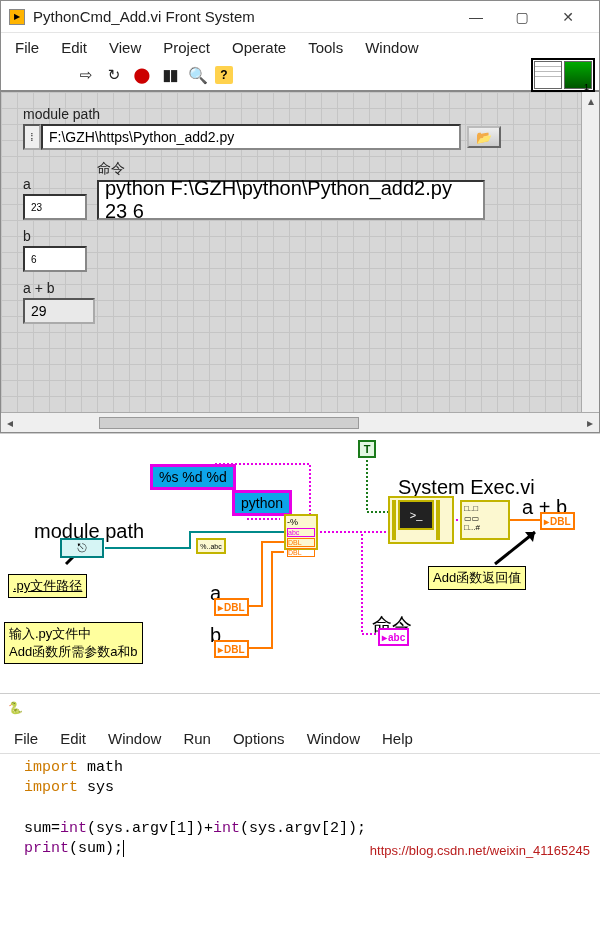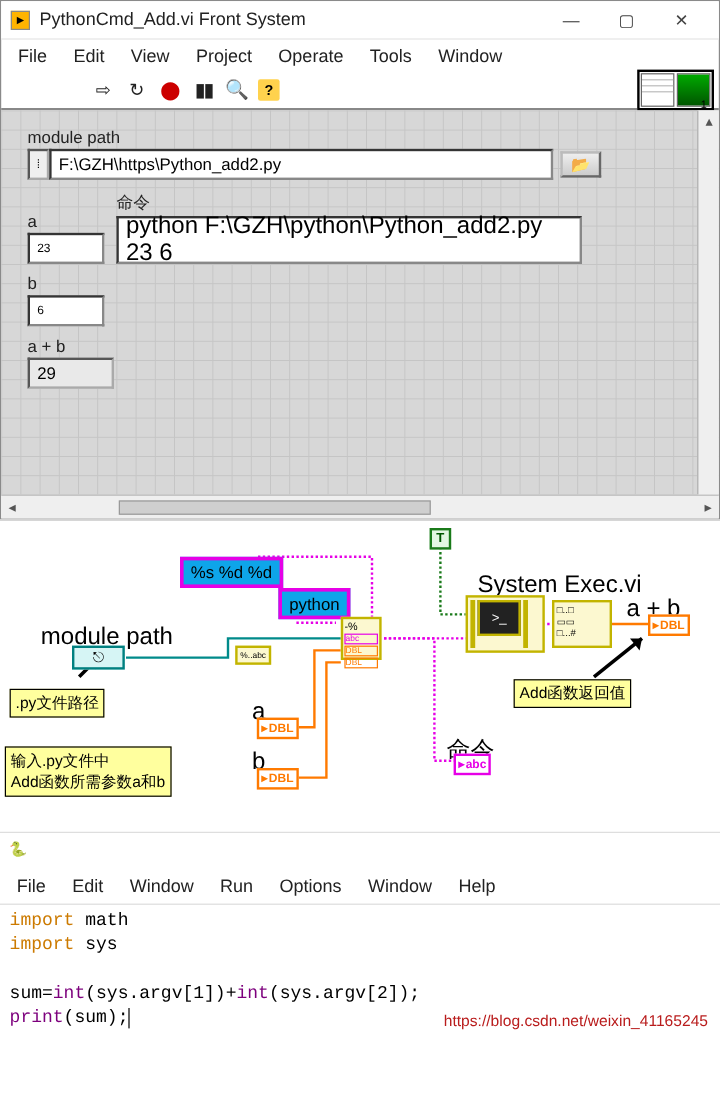--- a/index.html
+++ b/index.html
@@ -60,21 +60,21 @@
 .se-outer { border: 2px solid #c2b400; background: #fcf8d0; padding: 2px; width: 66px; height: 48px; display: flex; gap: 2px; }
 .se-tiny { width: 4px; background: #c2b400; }
 .conv-node { border: 2px solid #c2b400; background: #fcf8d0; width: 50px; height: 40px; font-size: 8px; padding: 2px; line-height: 1.2; }
 .tip-box { border: 1px solid #000; background: #ffff9e; padding: 2px 4px; font-size: 13px; }
 
 
 .idle-window { border-top: 1px solid #ccc; }
 .idle-titlebar { height: 30px; display: flex; align-items: center; padding: 0 8px; background: #fff; }
 .idle-icon { width: 16px; height: 16px; margin-right: 6px; font-size: 12px; }
 .idle-menubar { display: flex; gap: 22px; padding: 6px 14px; font-size: 15px; color: #222; border-bottom: 1px solid #ddd; }
-.code-area { font-family: "Courier New", monospace; font-size: 15px; padding: 4px 8px; line-height: 1.35; white-space: pre; position: relative; }
+.code-area { font-family: "Courier New", monospace; font-size: 15px; padding: 4px 24px; line-height: 1.35; white-space: pre; position: relative; }
 .kw { color: #cc7a00; }
 .builtin { color: #7d007d; }
 .cursor { border-left: 1px solid #000; }
 .watermark { position: absolute; bottom: 4px; right: 10px; color: #b91c1c; font-family: Arial; font-size: 13px; }
 </style>
 </head>
 <body>
 
 <div class="lv-window">
   <div class="lv-titlebar">
@@ -205,21 +205,21 @@
   <div class="dbl-ind" style="position:absolute; left:540px; top:78px;">DBL</div>
 
   <div class="bd-lbl" style="left:210px; top:148px;">a</div>
   <div class="dbl-term" style="position:absolute; left:214px; top:164px;">DBL</div>
   <div class="bd-lbl" style="left:210px; top:190px;">b</div>
   <div class="dbl-term" style="position:absolute; left:214px; top:206px;">DBL</div>
 
   <div class="bd-lbl" style="left:372px; top:178px;">命令</div>
   <div class="abc-ind" style="position:absolute; left:378px; top:194px;">abc</div>
 
-  <div class="tip-box" style="position:absolute; left:8px; top:140px;">.py文件路径</div>
+  <div class="tip-box" style="position:absolute; left:8px; top:140px;text-decoration:underline;">.py文件路径</div>
   <div class="tip-box" style="position:absolute; left:4px; top:188px; white-space:pre;">输入.py文件中
 Add函数所需参数a和b</div>
   <div class="tip-box" style="position:absolute; left:428px; top:132px;">Add函数返回值</div>
 </div>
 
 <div class="idle-window">
   <div class="idle-titlebar">
     <span class="idle-icon">🐍</span>
   </div>
   <div class="idle-menubar">

